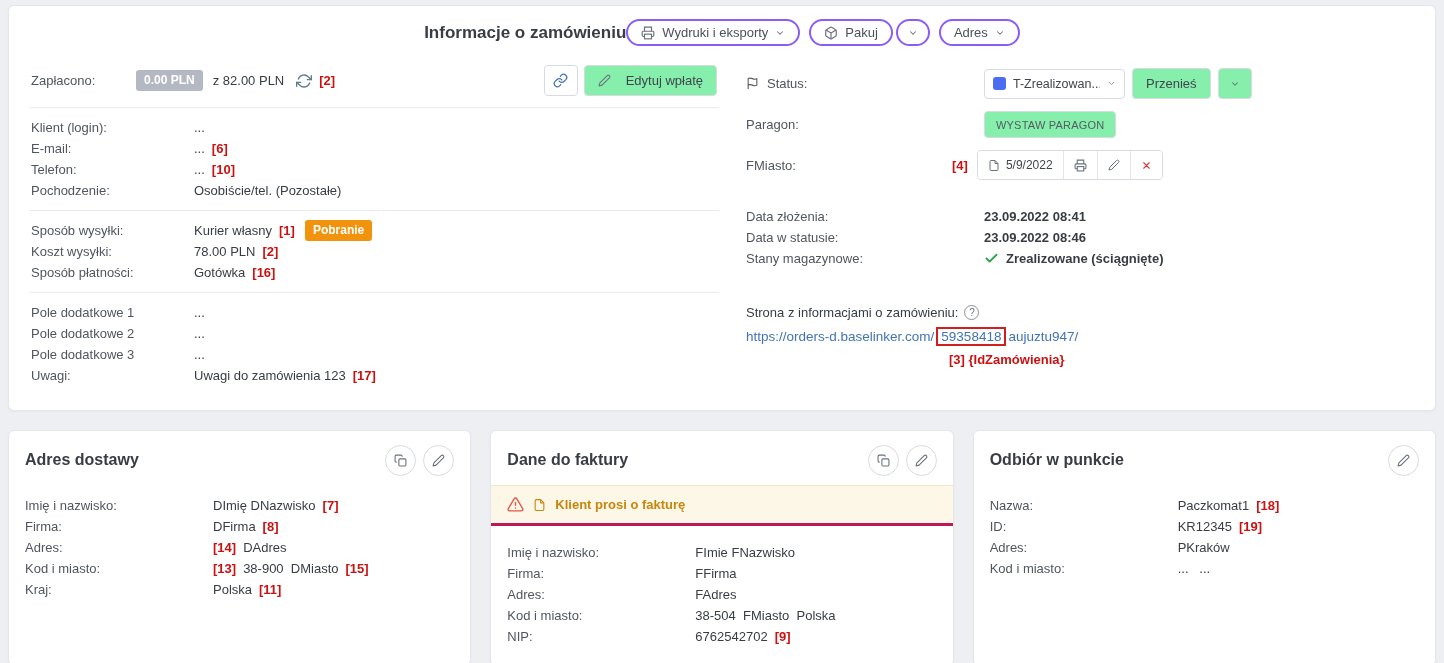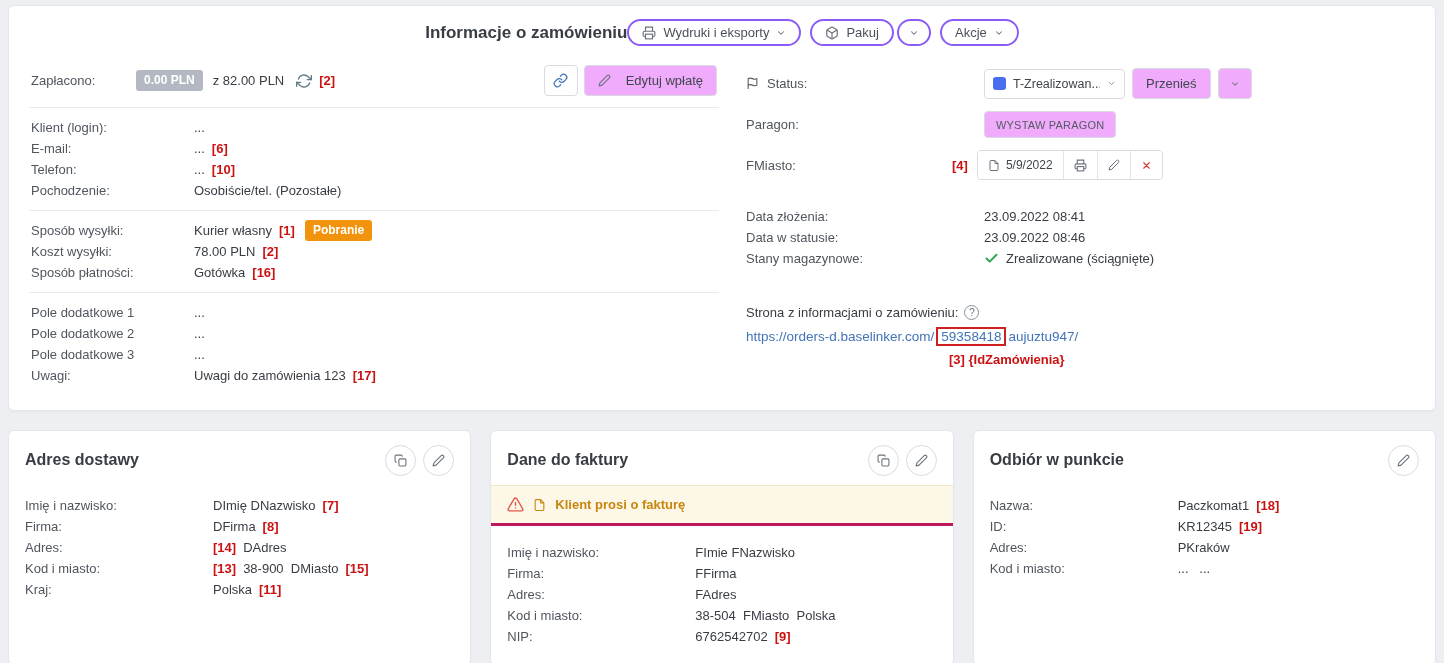--- a/index.html
+++ b/index.html
@@ -47,21 +47,21 @@
   .badge-grey { background: var(--badge-grey-bg, #b3b8c2); }
   .badge-orange { background: var(--badge-orange-bg, #f2930d); margin-left: 10px; }
 
   .icon-btn {
     height: 31px; width: 34px; display: inline-flex; align-items: center; justify-content: center;
     background: #fff; border: 1px solid #d7dbe1; border-radius: 4px; cursor: pointer;
     color: var(--link-blue, #4273b8);
   }
   .btn {
     display: inline-flex; align-items: center; gap: 15px; height: 31px; padding: 0 13px;
-    background: #f0abfc; border: 1px solid #d7dbe1; border-radius: 4px;
+    background: #86efac; border: 1px solid #d7dbe1; border-radius: 4px;
     font: inherit; color: #40464e; cursor: pointer; white-space: nowrap;
   }
 
   .kv { display: flex; align-items: center; line-height: 21px; }
   .kv .k { width: 163px; flex: none; color: #50565e; }
   .kv .v { color: #383d44; }
   .ref { color: var(--accent-red, #cc1111); font-weight: 700; margin-left: 7px; white-space: nowrap; }
   .ref.pre { margin-left: 0; margin-right: 7px; }
   .ref:empty { display: none; }
 
@@ -86,21 +86,21 @@
     display: inline-flex; align-items: center; gap: 6px; height: 28px; padding: 0 10px;
     background: #fff; border: none; border-right: 1px solid #e2e5ea;
     font: inherit; font-size: 12px; color: #40464e; cursor: pointer;
   }
   .seg:last-child { border-right: none; }
   .seg .ico { color: #6a717c; }
   .seg-danger .ico, .seg-danger { color: #d23b3b; }
 
   .dates { margin-top: 26px; }
   .drow { display: flex; line-height: 21px; align-items: center; }
-  .drow .dv { color: #383d44; display: flex; align-items: center; }
+  .drow .dv { color: #383d44; display: flex; align-items: center; font-weight: bold; }
   .check { color: var(--success-green, #2aa44f); margin-right: 7px; }
 
   .order-link { margin-top: 36px; }
   .link-label { display: flex; align-items: center; gap: 6px; color: #383d44; }
   .help {
     width: 15px; height: 15px; border: 1px solid #8a919b; border-radius: 50%;
     font-size: 10px; color: #6a717c; display: inline-flex; align-items: center; justify-content: center; cursor: pointer;
   }
   .url-line { margin-top: 7px; font-size: 13.5px; }
   .url-line a { color: var(--link-blue, #4273b8); text-decoration: none; cursor: pointer; }
@@ -167,21 +167,21 @@
           </button>
           <button class="pill caret-only">
             <span class="ico chev">
                 <svg width="10" height="10" viewBox="0 0 24 24" fill="none" stroke="currentColor" stroke-width="2.5" stroke-linecap="round" stroke-linejoin="round">
                   <path d="M6 9l6 6 6-6"></path>
                 </svg>
               </span>
           </button>
         </div>
         <button class="pill">
-          <span>Akcje</span>
+          <span>Adres</span>
           <span class="ico chev">
               <svg width="10" height="10" viewBox="0 0 24 24" fill="none" stroke="currentColor" stroke-width="2.5" stroke-linecap="round" stroke-linejoin="round">
                 <path d="M6 9l6 6 6-6"></path>
               </svg>
             </span>
         </button>
       </div>
     </div>
 
     <div class="order-body">

